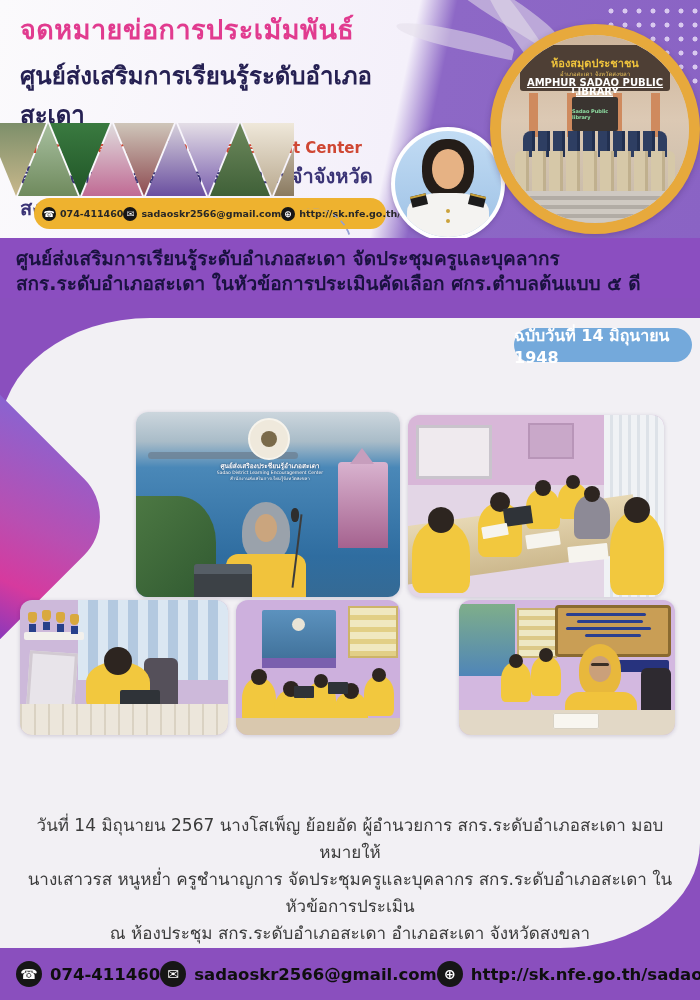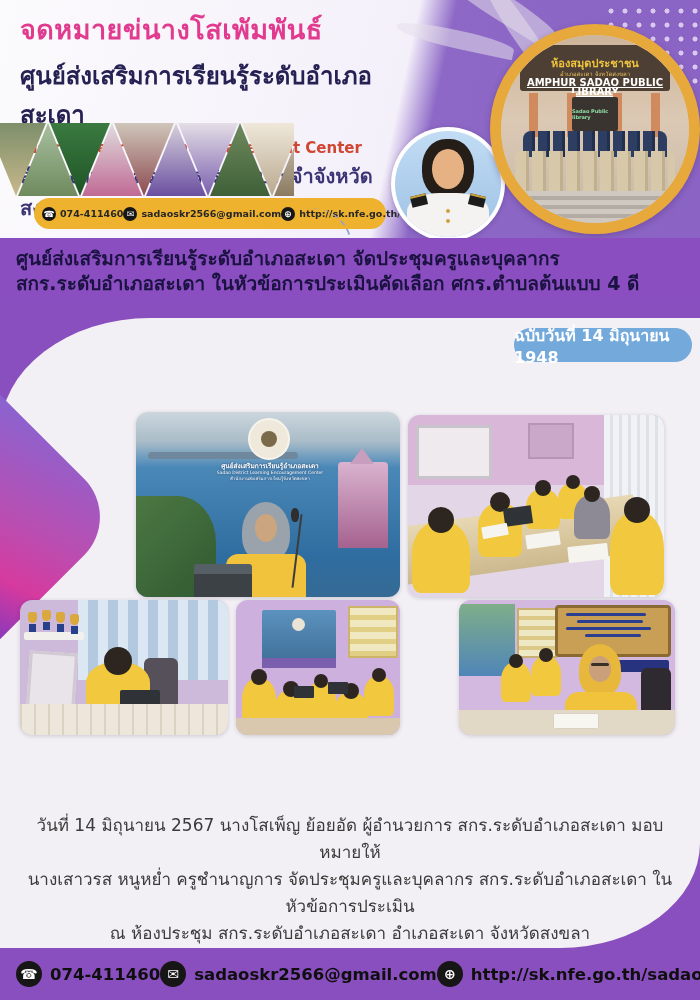--- a/index.html
+++ b/index.html
@@ -175,21 +175,21 @@
 
 <div id="poster">
 
   <div class="header">
     <div class="leaf" style="left:420px;top:-10px;width:150px;height:26px;transform:rotate(32deg);"></div>
     <div class="leaf" style="left:455px;top:20px;width:130px;height:20px;transform:rotate(55deg);"></div>
     <div class="leaf" style="left:395px;top:30px;width:120px;height:18px;transform:rotate(12deg);"></div>
     <div class="dots"></div>
 
     <div class="titles">
-      <div class="t-news">จดหมายข่นางโสเพัมพันธ์</div>
+      <div class="t-news">จดหมายข่อการประเมัมพันธ์</div>
       <div class="t-org">ศูนย์ส่งเสริมการเรียนรู้ระดับอำเภอสะเดา</div>
       <div class="t-en">District Learning Encouragement Center</div>
       <div class="t-parent">สำนักงานส่งเสริมการเรียนรู้ประจำจังหวัดสงขลา</div>
     </div>
 
     <div class="tristrip">
       <div class="tri down" style="left:-14px;background:linear-gradient(#7d8f6a,#c9b88c);"></div>
       <div class="tri up" style="left:18px;background:linear-gradient(#a8c0a0,#6f8a5d);"></div>
       <div class="tri down" style="left:50px;background:linear-gradient(#3a7a40,#1f5426);"></div>
       <div class="tri up" style="left:82px;background:linear-gradient(#e0dede,#c06a94);"></div>
@@ -246,38 +246,38 @@
         <div class="lib-back"></div>
         <div class="lib-front"></div>
         <div class="lib-steps"></div>
       </div>
     </div>
   </div>
 
   <div class="band">
     <div class="txt">
       <div>ศูนย์ส่งเสริมการเรียนรู้ระดับอำเภอสะเดา  จัดประชุมครูและบุคลากร</div>
-      <div>สกร.ระดับอำเภอสะเดา ในหัวข้อการประเมินคัดเลือก ศกร.ตำบลต้นแบบ 4 ดี</div>
+      <div>สกร.ระดับอำเภอสะเดา ในหัวข้อการประเมินคัดเลือก ศกร.ตำบลต้นแบบ ๕ ดี</div>
     </div>
   </div>
 
   <div class="panel"></div>
   <div class="diamond"></div>
   <div class="badge">ฉบับวันที่ 14 มิถุนายน 1948</div>
 
   <div class="photo pa">
     <div class="pa-island"></div>
     <div class="pa-cliff"></div>
     <div class="pa-temple"></div>
     <div class="pa-spire"></div>
     <div class="pa-logo">
         <i></i>
       </div>
     <div class="pa-caption">
-      <div class="c1">ศูนย์ส่งเสริมการเรียนรู้อำเภอสะเดา</div>
+      <div class="c1">ศูนย์ส่งเสริองประชียนรู้อำเภอสะเดา</div>
       <div class="c2">Sadao District Learning Encouragement Center</div>
       <div class="c2">สำนักงานส่งเสริมการเรียนรู้จังหวัดสงขลา</div>
     </div>
     <div class="pa-hijab"></div>
     <div class="pa-face"></div>
     <div class="pa-body"></div>
     <div class="pa-micstand"></div>
     <div class="pa-michead"></div>
     <div class="pa-laptop"></div>
   </div>

